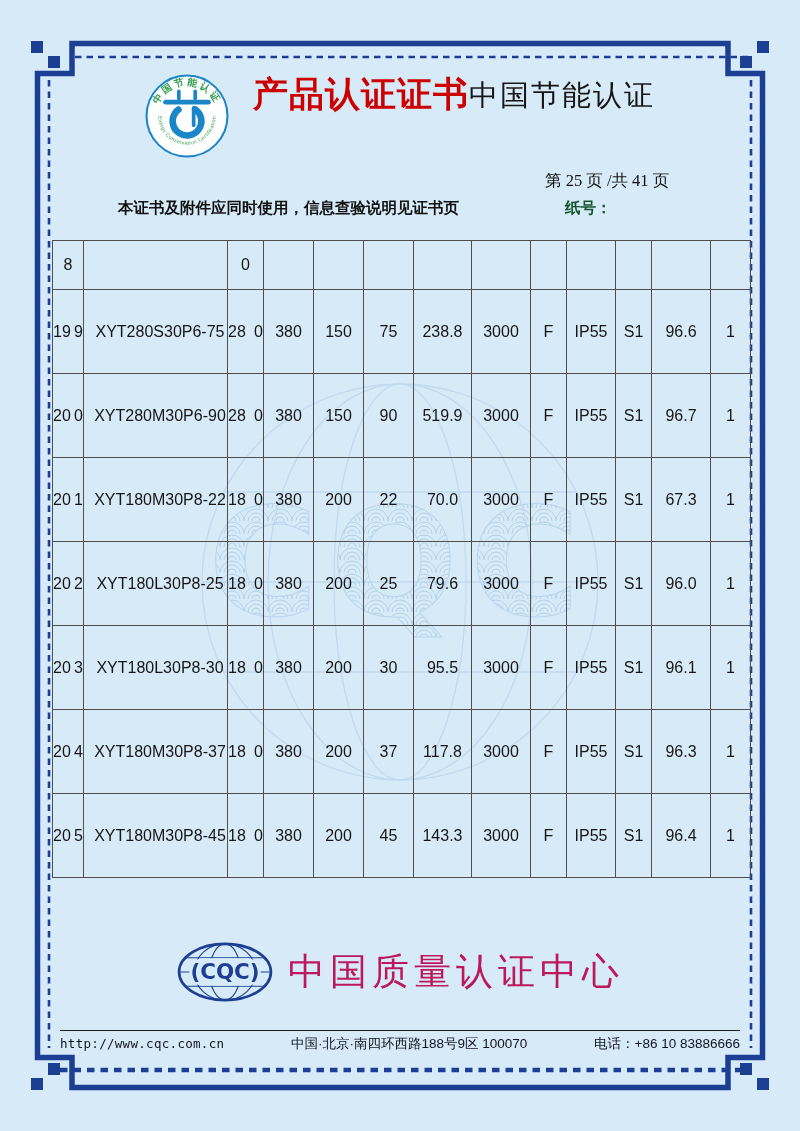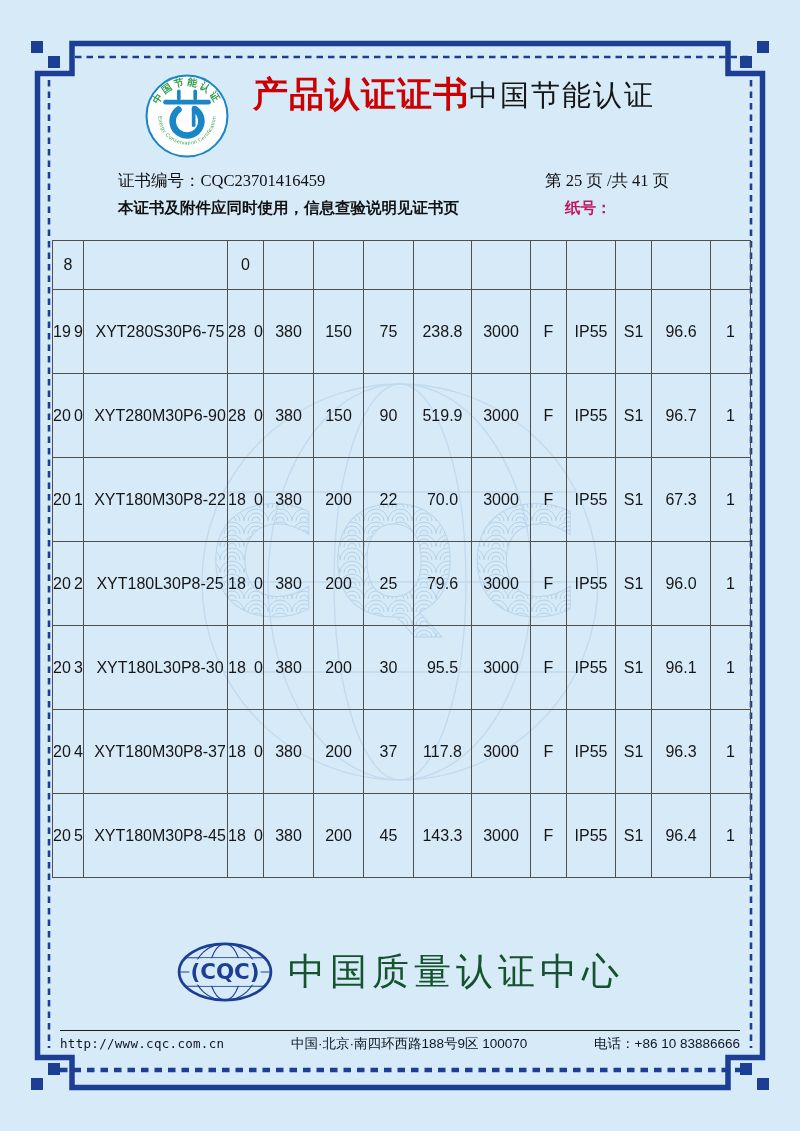--- a/index.html
+++ b/index.html
@@ -16,37 +16,37 @@
               letter-spacing:1px;line-height:40px}
   .sub-title{font-size:29px;color:#151515;letter-spacing:2px;line-height:36px;margin-top:1px}
 
   .cert-line{position:absolute;top:170px;left:118px;z-index:3;
              font-family:"Liberation Serif",serif;font-size:16.5px;color:#111}
   .page-info{position:absolute;top:170px;left:545px;z-index:3;
              font-family:"Liberation Serif",serif;font-size:16.5px;color:#111}
   .note-line{position:absolute;top:198px;left:118px;z-index:3;font-weight:bold;
              font-size:15.5px;color:#111}
   .paper-line{position:absolute;top:198px;left:565px;z-index:3;font-weight:bold;
-              font-size:15.5px;color:#be185d}
+              font-size:15.5px;color:#14532d}
 
   
   table.cert{position:absolute;left:52px;top:240px;z-index:3;border-collapse:collapse;
              table-layout:fixed;width:698px;background:transparent}
   .cert td{border:1px solid var(--grid,#4f4f4f);text-align:center;vertical-align:middle;
            font-size:16px;color:#161616;padding:0;overflow:hidden}
   .cert tr{height:84px}
   .cert tr.partial{height:49px}
   .cert td.model{text-align:center;padding-left:9px}
   .split{height:72px;display:flex;flex-direction:row;justify-content:space-between;
          align-items:center;font-size:16px}
 
   
   .org{position:absolute;top:941px;left:0;width:100%;display:flex;justify-content:center;
        align-items:center;gap:14px;z-index:3}
-  .org-name{font-size:37px;color:#14532d;letter-spacing:5px}
+  .org-name{font-size:37px;color:#be185d;letter-spacing:5px}
   .rule{position:absolute;top:1030px;left:60px;width:680px;border-top:1.5px solid #1c1c1c;z-index:3}
   .footbar{position:absolute;top:1035px;left:60px;width:680px;display:flex;
            justify-content:space-between;align-items:baseline;z-index:3;color:#10141f}
   .site{font-family:"DejaVu Sans Mono",monospace;font-weight:normal;font-size:12.5px;letter-spacing:.3px}
   .addr{font-size:13.5px}
   .phone{font-size:13.5px}
 </style>
 </head>
 <body>
 
@@ -114,21 +114,20 @@
         <circle cx="41" cy="46" r="14" stroke-width="6.5" stroke-dasharray="70 18" transform="rotate(-55 41 46)"></circle>
         <line x1="47.5" y1="33" x2="47.5" y2="50" stroke-width="3.6"></line>
       </g>
     </svg>
     <div class="titles">
       <div class="main-title">产品认证证书</div>
       <div class="sub-title">中国节能认证</div>
     </div>
   </div>
 
-  <div class="cert-line"><span>证书编号：</span><span>CQC23701416459</span></div>
   <div class="page-info">第 25 页 /共 41 页</div>
   <div class="note-line">本证书及附件应同时使用，信息查验说明见证书页</div>
   <div class="paper-line">纸号：</div>
 
   <table class="cert">
     <colgroup>
       <col style="width:31px">
         <col style="width:144px">
         <col style="width:36px">
         <col style="width:50px">

